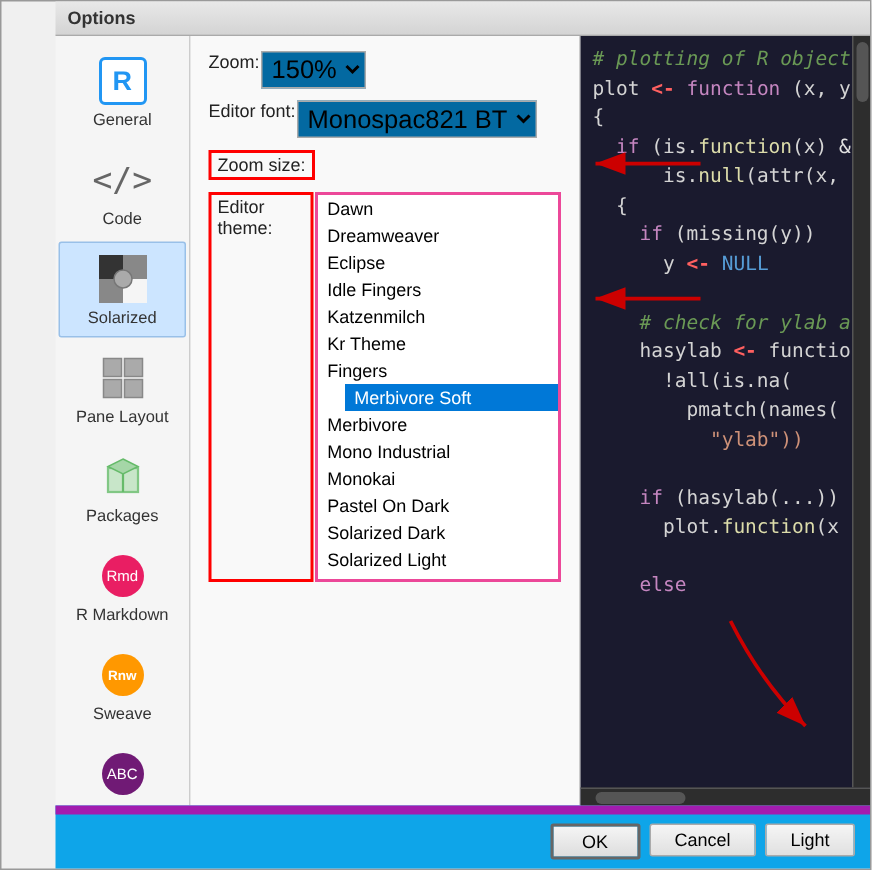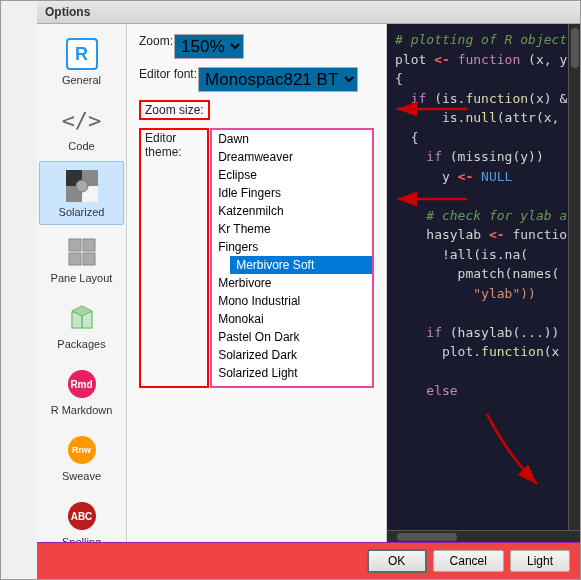--- a/index.html
+++ b/index.html
@@ -197,24 +197,24 @@
       width: 8px;
       height: 40px;
       background: #555;
       border-radius: 4px;
     }
 
     
     .bottom-bar {
       display: flex;
       justify-content: flex-end;
-      align-items: center;
+      align-items: flex-start;
       padding: 6px 10px;
-      background: #ef4444;
-      border-top: 1px solid #a21caf;
+      background: #0ea5e9;
+      border-top: 6px solid #a21caf;
       gap: 6px;
     }
     .btn {
       padding: 3px 16px;
       font-size: 12px;
       border: 1px solid #aaa;
       background: linear-gradient(to bottom, #f5f5f5, #e0e0e0);
       cursor: pointer;
       border-radius: 2px;
       min-width: 60px;
@@ -291,35 +291,35 @@
             <rect x="4" y="8" width="20" height="16" fill="#c8e6c9" stroke="#81c784" stroke-width="1.5"></rect>
             <polygon points="14,2 24,7 14,12 4,7" fill="#a5d6a7" stroke="#66bb6a" stroke-width="1"></polygon>
             <line x1="14" y1="12" x2="14" y2="24" stroke="#66bb6a" stroke-width="1.5"></line>
           </svg>
         </div>
         <span class="sidebar-label">Packages</span>
       </div>
 
       <div class="sidebar-item">
         <div class="sidebar-icon">
-          <div style="width:28px;height:28px;border-radius:50%;background:#e91e63;display:flex;align-items:center;justify-content:center;color:white;font-size:10px;font-weight:bold;">Rmd</div>
+          <div style="width:28px;height:28px;border-radius:50%;background:#e91e63;display:flex;align-items:center;justify-content:center;color:white;font-size:10px;font-weight:normal;">Rmd</div>
         </div>
         <span class="sidebar-label">R Markdown</span>
       </div>
 
       <div class="sidebar-item">
         <div class="sidebar-icon">
           <div style="width:28px;height:28px;border-radius:50%;background:#ff9800;display:flex;align-items:center;justify-content:center;color:white;font-size:9px;font-weight:bold;">Rnw</div>
         </div>
         <span class="sidebar-label">Sweave</span>
       </div>
 
       <div class="sidebar-item">
         <div class="sidebar-icon">
-          <div style="width:28px;height:28px;border-radius:50%;background:#b91c1c;display:flex;align-items:center;justify-content:center;color:white;font-size:10px;font-weight:bold;">ABC</div>
+          <div style="width:28px;height:28px;border-radius:50%;background:#701a75;display:flex;align-items:center;justify-content:center;color:white;font-size:10px;font-weight:normal;">ABC</div>
         </div>
         <span class="sidebar-label">Spelling</span>
       </div>
 
     </div>
 
     <div class="main-panel">
 
       <div class="options-panel">
 

